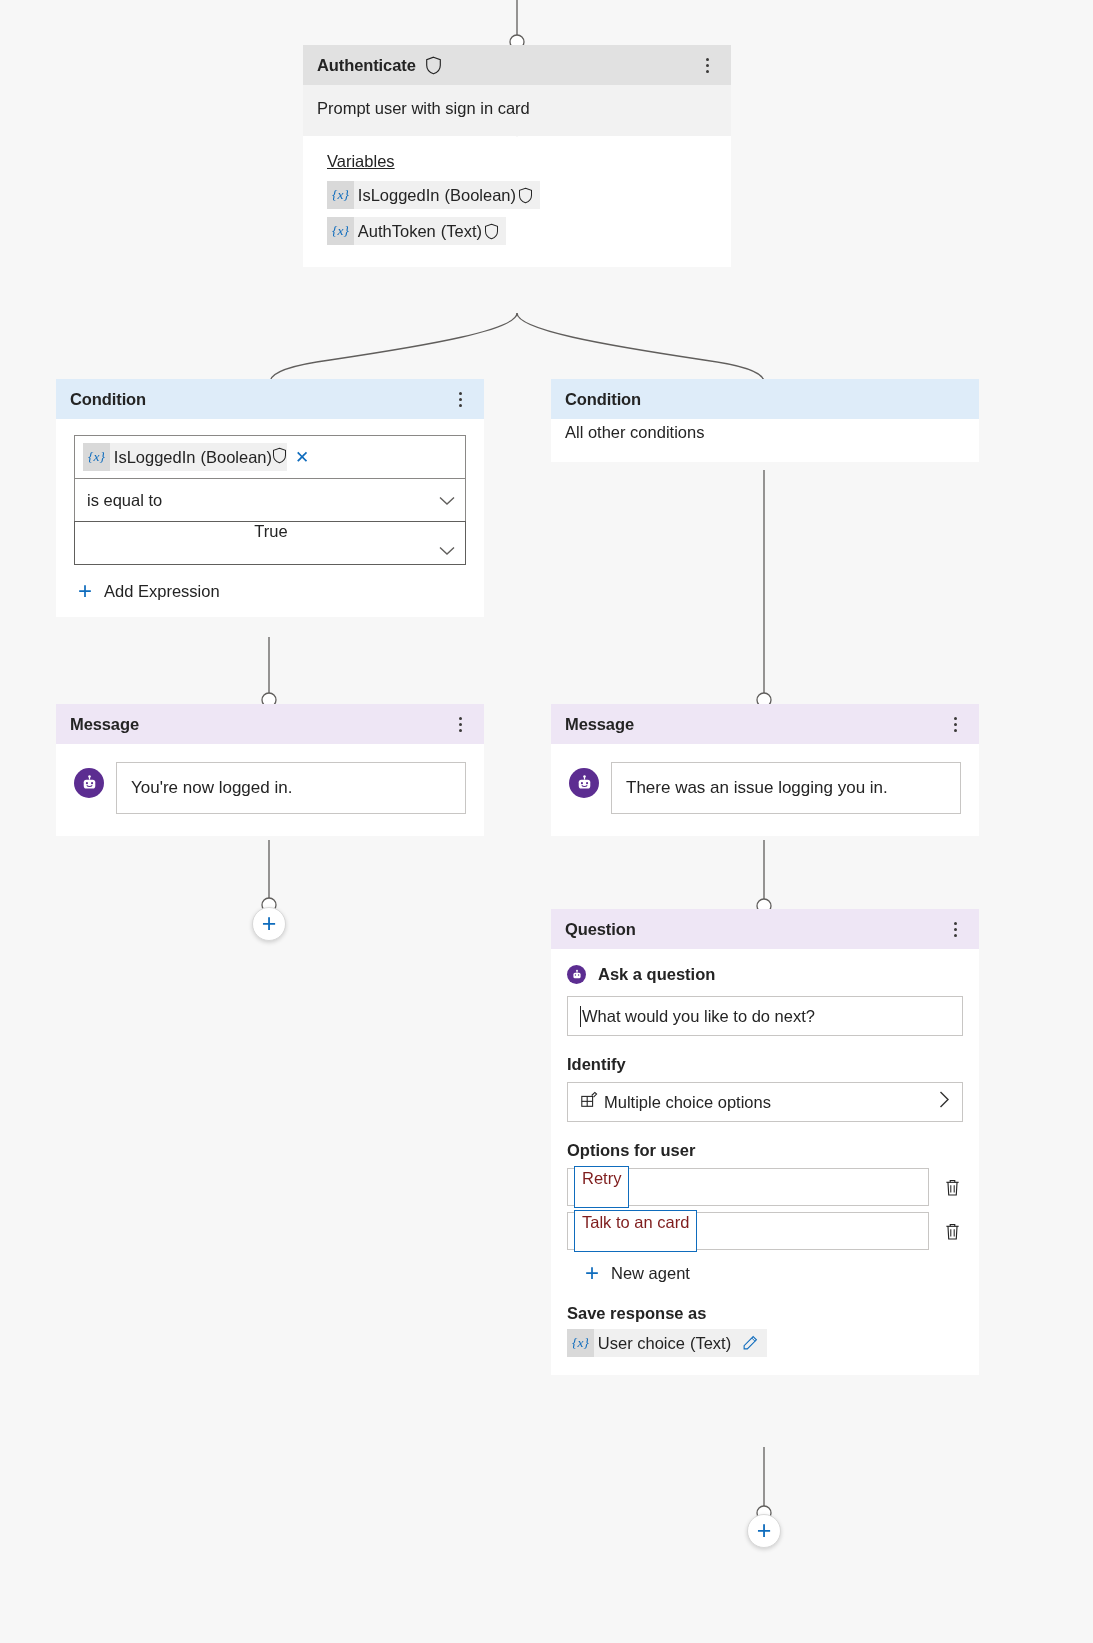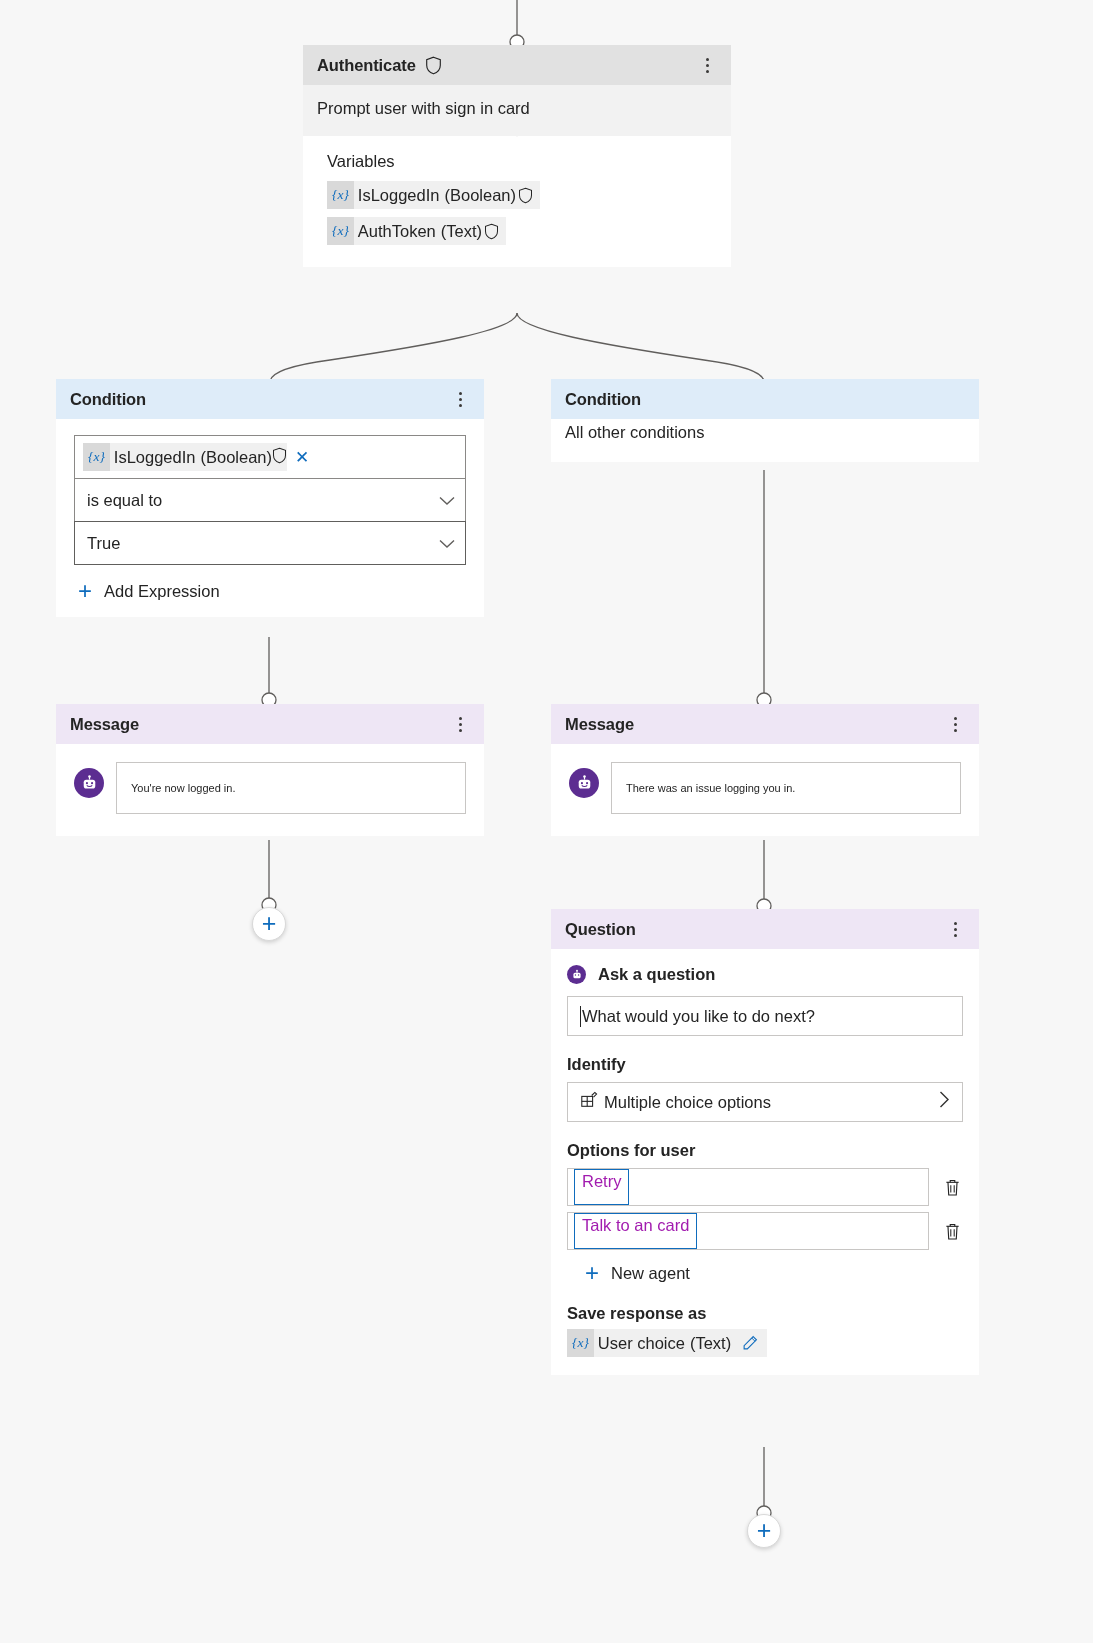--- a/index.html
+++ b/index.html
@@ -76,21 +76,21 @@
     font-style:italic;
     font-size:13.5px;
     padding:0 5px;
     height:28px;
     display:flex; align-items:center;
     font-family:"Liberation Serif", serif;
   }
   .var-name { padding:0 5px 0 4px; white-space:nowrap; }
   .var-type { color:#242424; }
   .var-chip .shield-sm { padding:0 7px 0 2px; display:flex; align-items:center; }
-  .section-label { font-size:16.5px; margin-bottom:2px; }
+  .section-label { font-size:16.5px; margin-bottom:2px;text-decoration:underline; }
 
   
   .cond-box { border:1px solid #8a8886; background:#fff; }
   .cond-row {
     height:42px;
     display:flex; align-items:center;
     padding:0 6px 0 8px;
     border-bottom:1px solid #c8c6c4;
     font-size:16.5px;
   }
@@ -127,21 +127,21 @@
     display:flex; align-items:center; justify-content:center;
     flex:0 0 auto; margin-top:6px;
   }
   .msg-bubble {
     flex:1;
     border:1px solid #c8c6c4;
     background:#fff;
     min-height:52px;
     display:flex; align-items:center;
     padding:0 14px;
-    font-size:11px;
+    font-size:17px;
   }
 
   
   .q-body { background:#fff; padding:16px 16px 18px 16px; }
   .q-ask { display:flex; align-items:center; gap:12px; margin-bottom:12px; }
   .q-ask-label { font-size:16.5px; font-weight:600; }
   .q-dot {
     width:19px; height:19px; border-radius:50%;
     background:#5c2d91;
     display:flex; align-items:center; justify-content:center;
@@ -167,23 +167,23 @@
   }
   .identify-box .chev-r { margin-left:auto; color:#323130; font-size:17px; }
 
   .opt-row { display:flex; align-items:center; gap:12px; margin-bottom:6px; }
   .opt-input {
     flex:1; border:1px solid #c8c6c4; background:#fff;
     height:38px; display:flex; align-items:center; padding:0 6px;
   }
   .opt-pill {
     border:1.6px solid #0f6cbd;
-    color:#a21caf;
-    font-size:16.5px;
-    padding:2px 7px 13px 7px;
+    color:#7f1d1d;
+    font-size:16.5px;
+    padding:2px 7px 19px 7px;
     line-height:1.15;
     background:#fff;
     white-space:nowrap;
   }
   .trash { width:22px; display:flex; justify-content:center; cursor:pointer; }
 
   
   .plus-btn {
     position:absolute;
     width:34px; height:34px; border-radius:50%;
@@ -301,21 +301,21 @@
         </div>
       </div>
       <div class="dropdown" style="margin-top:-1px;">
         <span>is equal to</span>
         <span class="chev">
           <svg width="16" height="10" viewBox="0 0 16 10">
               <path d="M1 1.5 L8 8 L15 1.5" fill="none" stroke="#605e5c" stroke-width="1.4"></path>
             </svg>
         </span>
       </div>
-      <div class="dropdown selected" style="margin-top:-1px;">
+      <div class="dropdown selected" style="margin-top:-1px;flex-direction:column;">
         <span>True</span>
         <span class="chev">
           <svg width="16" height="10" viewBox="0 0 16 10">
               <path d="M1 1.5 L8 8 L15 1.5" fill="none" stroke="#605e5c" stroke-width="1.4"></path>
             </svg>
         </span>
       </div>
       <div class="add-link">
         <span class="plus-glyph">+</span>
         <span>Add Expression</span>

